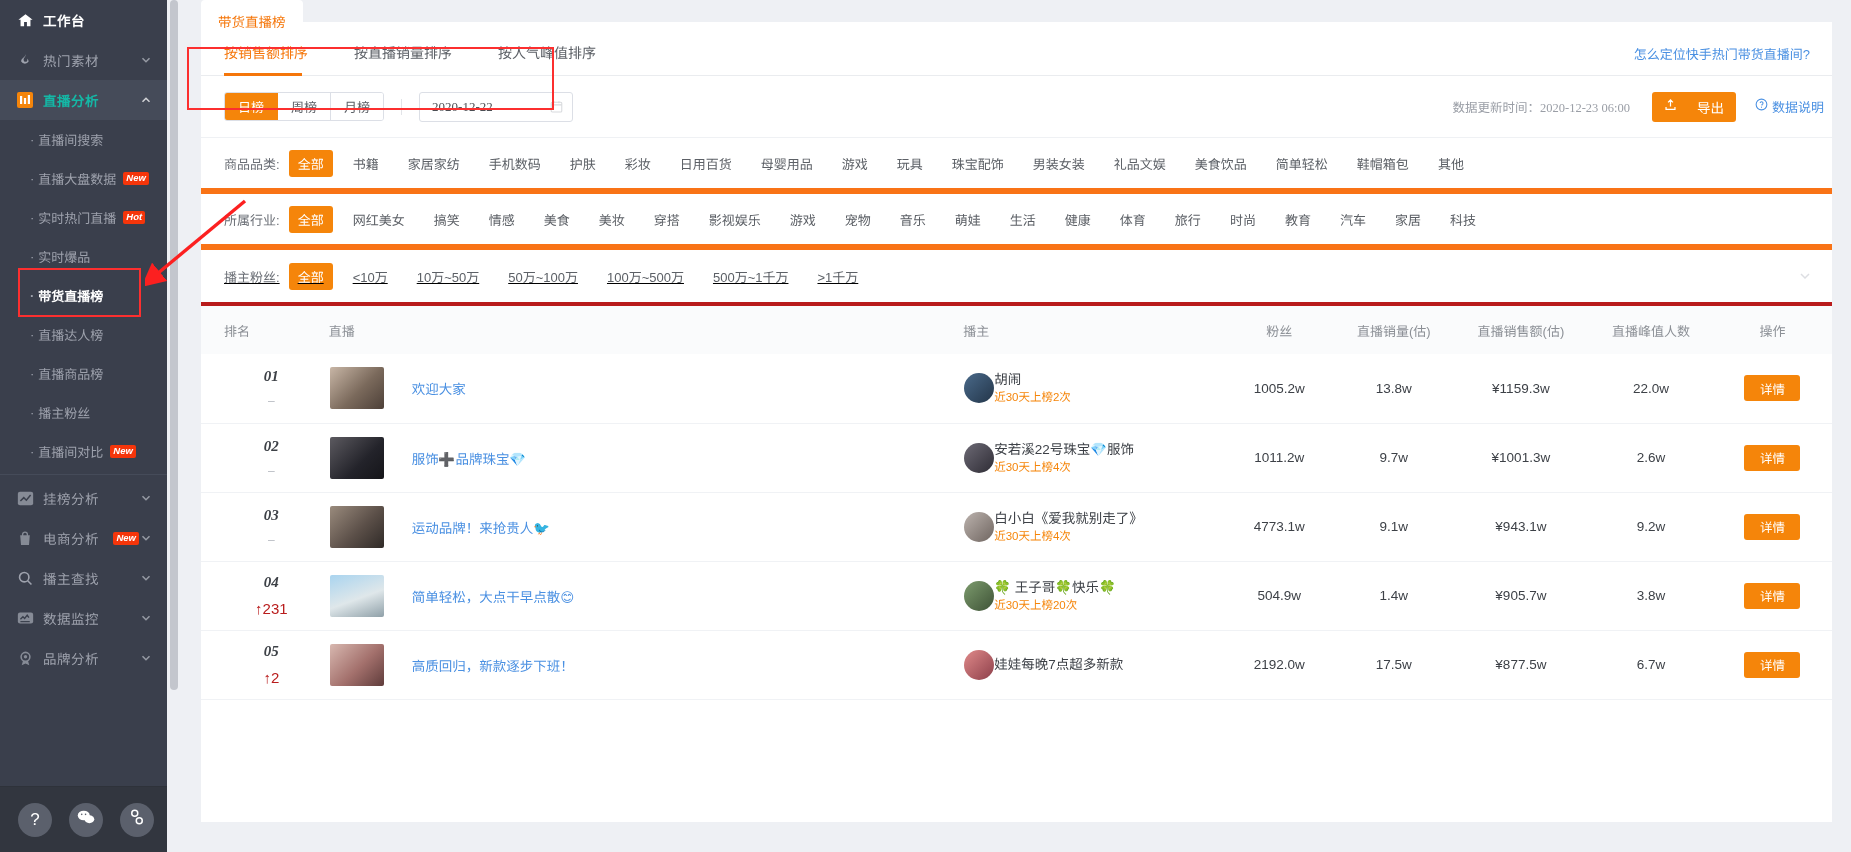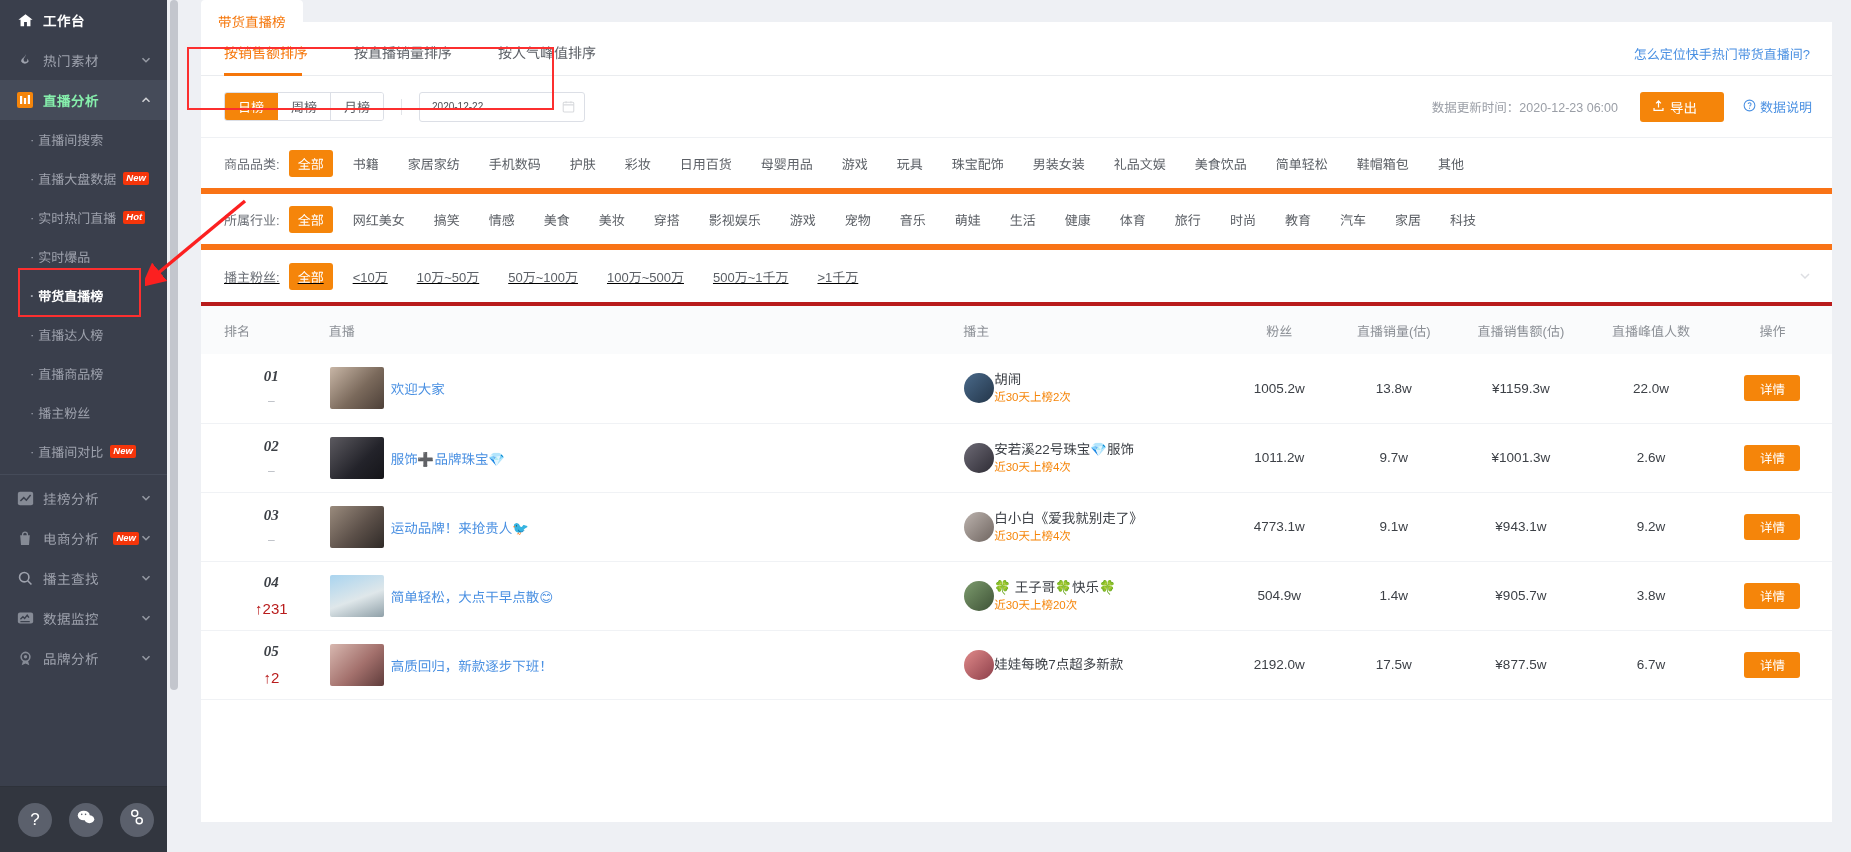--- a/index.html
+++ b/index.html
@@ -22,21 +22,21 @@
   }
   .sb-scroll { flex: 1 1 auto; overflow: hidden; }
   .sb-group {
     display: flex; align-items: center;
     height: 40px; padding: 0 14px 0 16px;
     color: #d6d8de; font-size: 13.5px;
     cursor: pointer; position: relative;
   }
   .sb-group.top { color: #ffffff; font-weight: bold; }
   .sb-group.dim { color: #9ea2ad; }
-  .sb-group.active { background: #454b59; color: #86efac; font-weight: bold; }
+  .sb-group.active { background: #454b59; color: #14b8a6; font-weight: bold; }
   .sb-group .ico {
     width: 18px; height: 18px; margin-right: 9px;
     display: inline-flex; align-items: center; justify-content: center;
     flex: 0 0 18px;
   }
   .sb-group .ico svg { display: block; }
   .sb-group .lbl { flex: 1 1 auto; white-space: nowrap; letter-spacing: .5px; }
   .chev { width: 14px; height: 14px; flex: 0 0 14px; opacity: .75; }
   .chev svg { display:block; }
 
@@ -130,44 +130,45 @@
     content: ""; position: absolute; left: 0; right: 6px; bottom: -1px;
     height: 3px; background: #f5760a;
   }
   .help-link {
     position: absolute; right: 22px; bottom: 12px;
     font-size: 13px; color: #4a90e2; cursor: pointer;
   }
 
   .toolbar {
     display: flex; align-items: center;
-    height: 62px; padding-left: 23px; padding-right: 20px;
+    height: 62px; padding-left: 23px; padding-right: 8px;
     border-bottom: 1px solid #eff1f4;
+    font-family: Liberation Serif, serif;
   }
   .seg { display: flex; border: 1px solid #dcdfe6; border-radius: 3px; overflow: hidden; height: 29px; }
   .seg .s {
     padding: 0 13px; font-size: 13px; color: #5c6066;
     display: flex; align-items: center; cursor: pointer;
     border-right: 1px solid #dcdfe6; background: #fff;
   }
   .seg .s:last-child { border-right: none; }
   .seg .s.on { background: #f5850a; color: #fff; border-right-color: #f5850a; }
   .sep-v { width: 1px; height: 16px; background: #e2e4e8; margin: 0 17px; }
   .datebox {
-    width: 166px; height: 30px; border: 1px solid #dcdfe6; border-radius: 3px;
+    width: 154px; height: 30px; border: 1px solid #dcdfe6; border-radius: 3px;
     display: flex; align-items: center; justify-content: space-between;
-    padding: 0 9px 0 12px; font-size: 10px; color: #4c4f54; cursor: pointer;
+    padding: 0 9px 0 12px; font-size: 13px; color: #4c4f54; cursor: pointer;
   }
   .cal-ico { width: 13px; height: 13px; opacity: .45; }
   .tb-right { margin-left: auto; display: flex; align-items: center; }
   .upd-time { font-size: 12.5px; color: #9a9ea6; margin-right: 22px; }
   .btn-export {
     background: #f5850a; color: #fff; border-radius: 3px;
     height: 30px; min-width: 84px; font-size: 13.5px;
-    display: flex; align-items: center; justify-content: flex-start; gap: 5px;
+    display: flex; align-items: center; justify-content: space-between; gap: 5px;
     cursor: pointer; padding: 0 12px;
   }
   .data-note {
     margin-left: 19px; font-size: 13px; color: #4a90e2;
     display: flex; align-items: center; gap: 4px; cursor: pointer;
   }
 
   .filter-row {
     display: flex; align-items: center;
     padding: 0 23px; min-height: 56px;
@@ -207,21 +208,21 @@
   .c-sales { width: 95px; }
   .c-amount { width: 110px; }
   .c-peak { width: 100px; }
   .c-act { width: 96px; }
 
   .rankcell { display: flex; align-items: center; padding-left: 23px; gap: 9px; flex-direction: column; }
   .rank-no { font-style: italic; font-weight: bold; font-size: 15px; color: #3d4147; font-family: "Liberation Serif", serif; }
   .rank-flat { color: #b9bdc4; font-size: 12px; }
   .rank-up { color: #b91c1c; font-size: 15px; }
 
-  .livecell { display: flex; align-items: center; gap: 7px; padding-left: 10px; }
+  .livecell { display: flex; align-items: center; gap: 28px; padding-left: 10px; }
   .thumb-img {
     width: 54px; height: 42px; border-radius: 2px; flex: 0 0 54px;
     background-size: cover; background-position: center;
   }
   .live-title { color: #4a90e2; font-size: 13.5px; cursor: pointer; }
 
   .hostcell { display: flex; align-items: center; }
   .avatar {
     width: 30px; height: 30px; border-radius: 50%; flex: 0 0 30px;
     background-size: cover; background-position: center;

